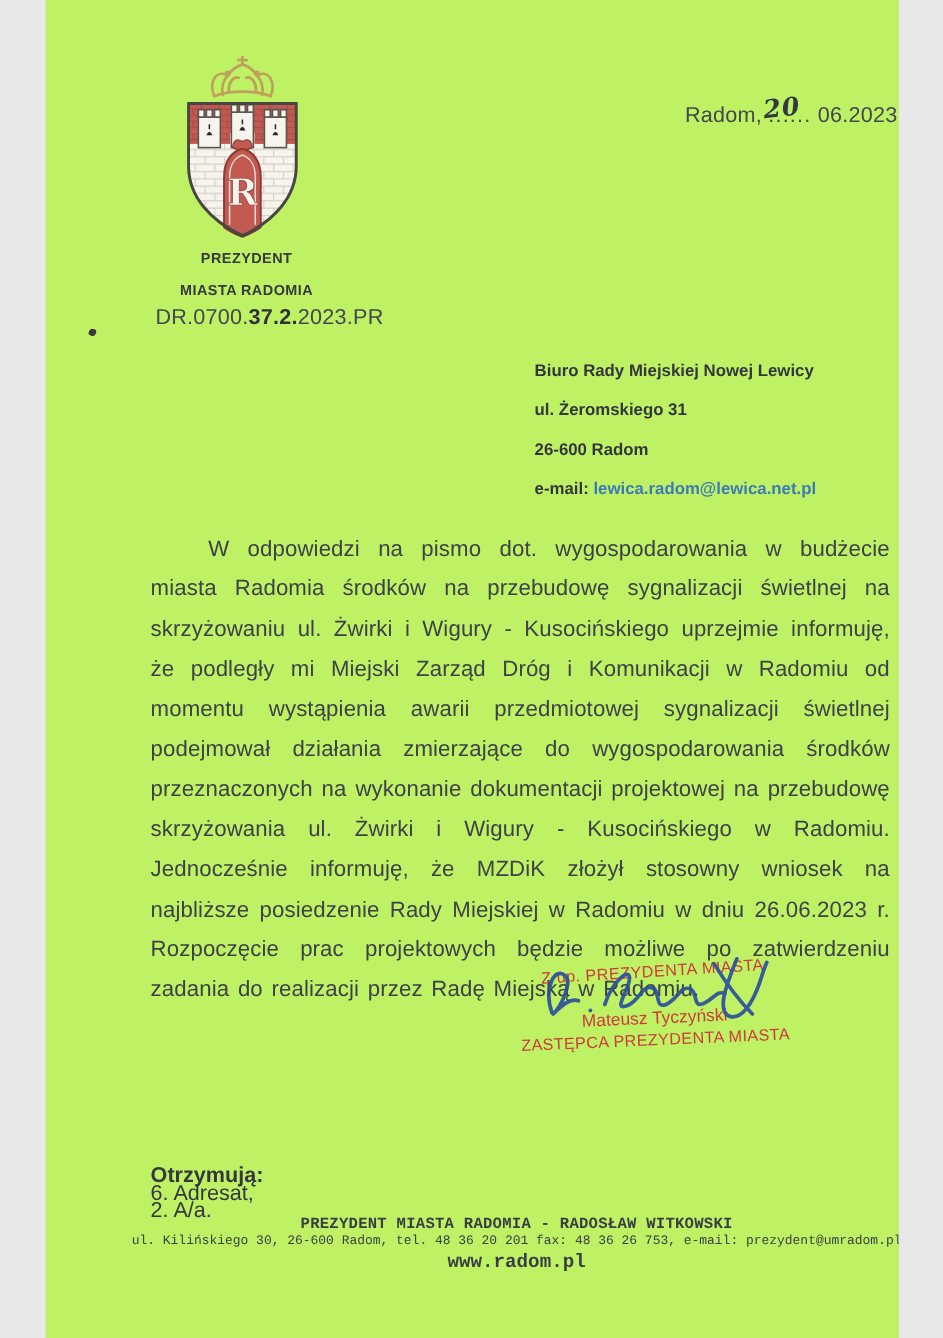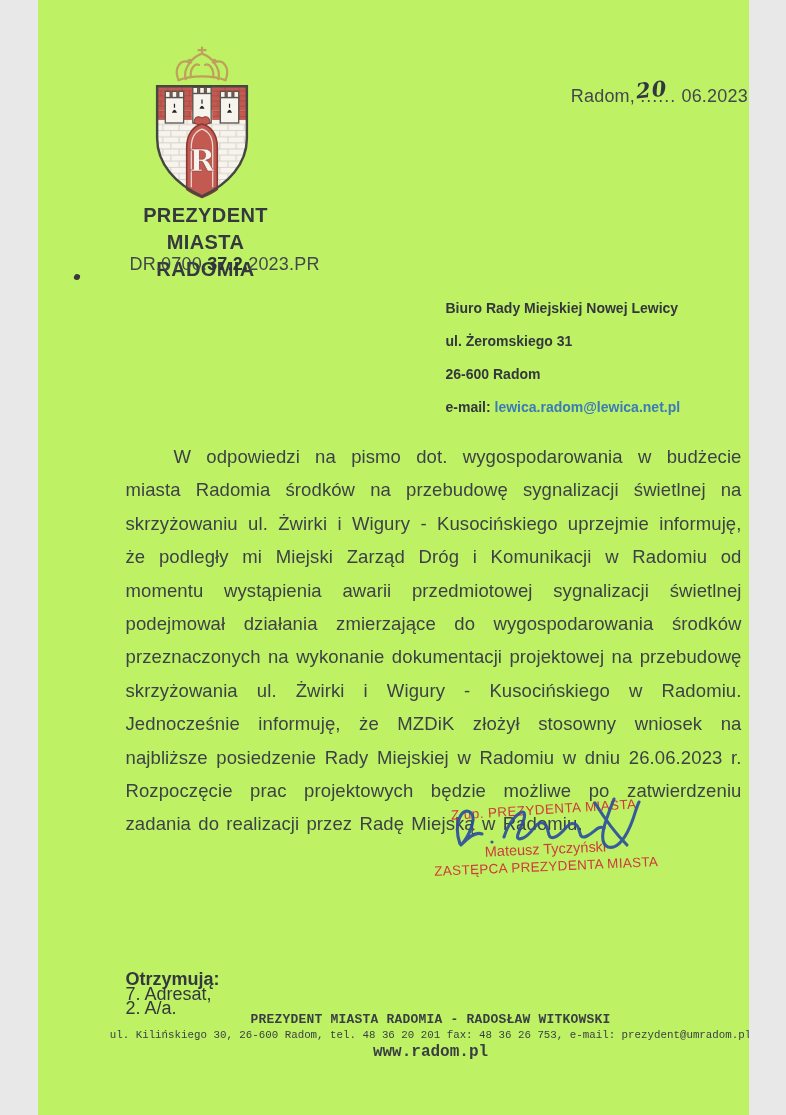--- a/index.html
+++ b/index.html
@@ -25,21 +25,21 @@
     position:absolute;left:-4px;top:-9px;
     font-family:"DejaVu Serif", serif;
     font-style:italic;font-weight:bold;font-size:21px;color:#33383f;
     transform:rotate(-6deg);letter-spacing:1px;
   }
   
   .crest{position:absolute;left:112px;top:44px;width:104px;height:158px;}
   .org{
     position:absolute;left:78px;top:202px;width:180px;
     text-align:center;font-weight:bold;color:#35393f;
-    font-size:20px;line-height:27px;letter-spacing:.4px;
+    font-size:12px;line-height:27px;letter-spacing:.4px;
   }
   .ref{
     position:absolute;left:92px;top:254px;
     font-size:18px;color:#43474e;letter-spacing:.2px;
   }
   .ref b{color:#2f3338;}
   .ink-speck{
     position:absolute;left:36px;top:274px;width:6px;height:6px;
     background:#3a3a3a;border-radius:60% 40% 55% 45%;
     transform:rotate(20deg);
@@ -204,21 +204,21 @@
       <path d="M14,52 C7,32 16,13 25,21 C31,27 22,46 15,53 C21,47 29,39 36,42"></path>
       <circle cx="46" cy="50" r="1.6" fill="#2d4f9e" stroke="none"></circle>
       <path d="M58,45 C64,25 82,11 78,27 C74,39 66,50 77,46 C87,42 89,29 97,31 C105,33 99,49 109,45 C119,41 121,29 129,32 C136,35 131,49 141,44 C149,40 152,33 158,36"></path>
       <path d="M168,7 C161,25 150,50 162,55 C172,58 181,44 187,27 C189,21 191,14 193,10"></path>
       <path d="M149,11 C157,24 168,40 181,53"></path>
     </g>
   </svg>
 
   <div class="distribution">
     <div class="head">Otrzymują:</div>
-    <div>7. Adresat,</div>
+    <div>6. Adresat,</div>
     <div>2. A/a.</div>
   </div>
 
   <div class="footer">
     <div class="f1">PREZYDENT MIASTA RADOMIA - RADOSŁAW WITKOWSKI</div>
     <div class="f2">ul. Kilińskiego 30, 26-600 Radom, tel. 48 36 20 201 fax: 48 36 26 753, e-mail: prezydent@umradom.pl</div>
     <div class="f3">www.radom.pl</div>
   </div>
 
 </div>

